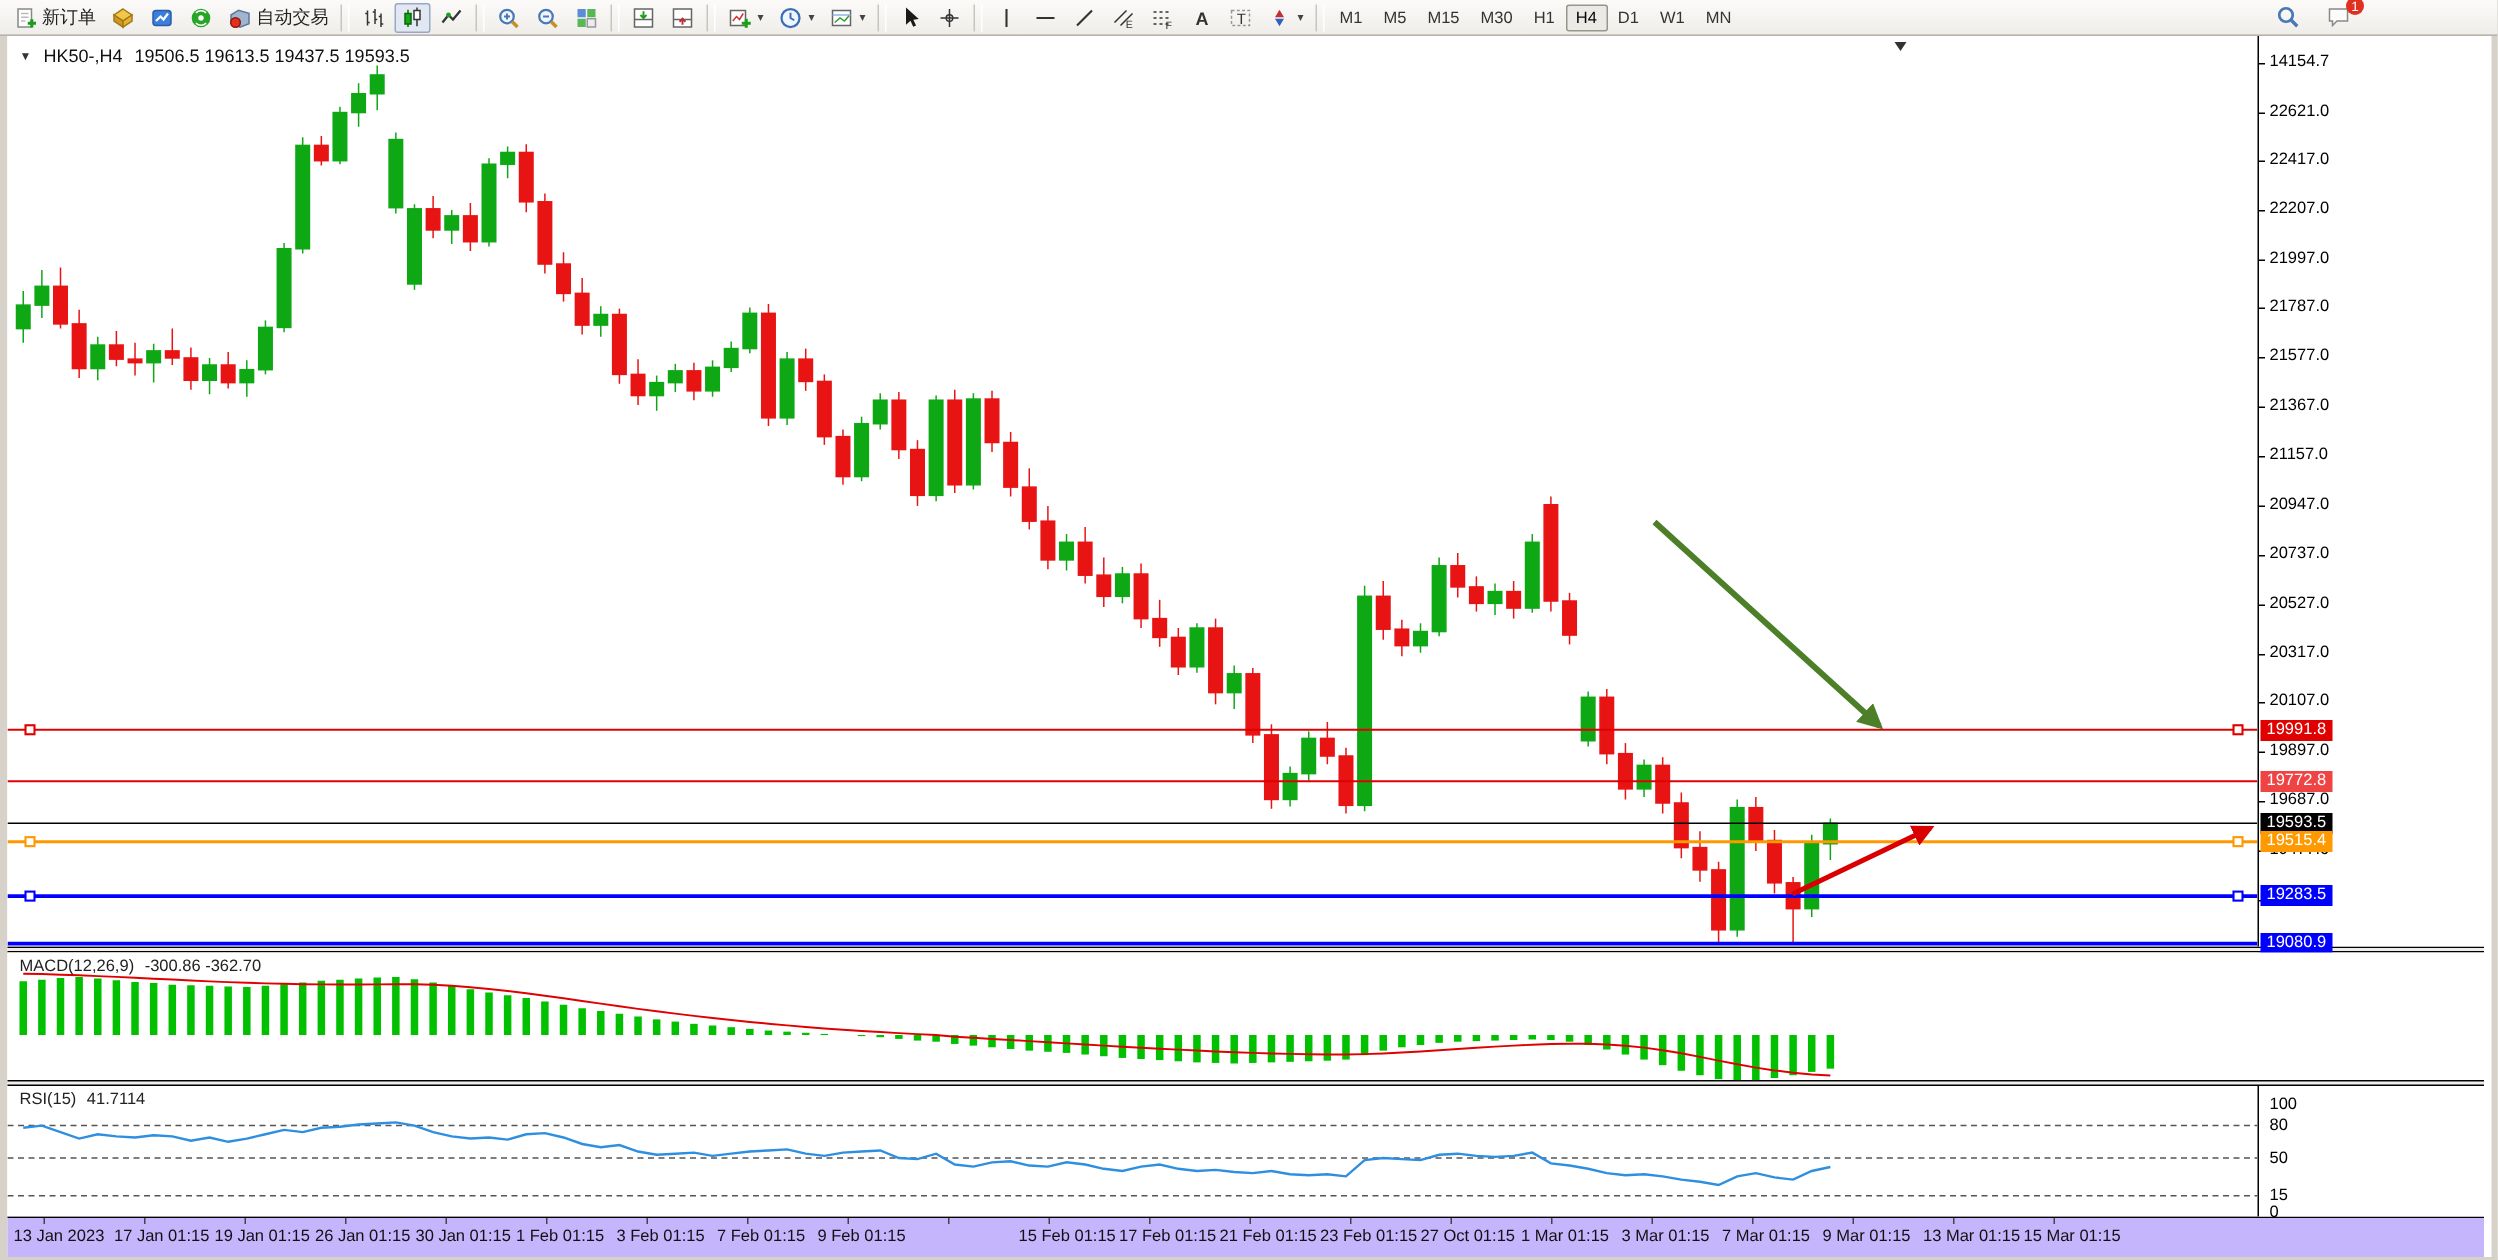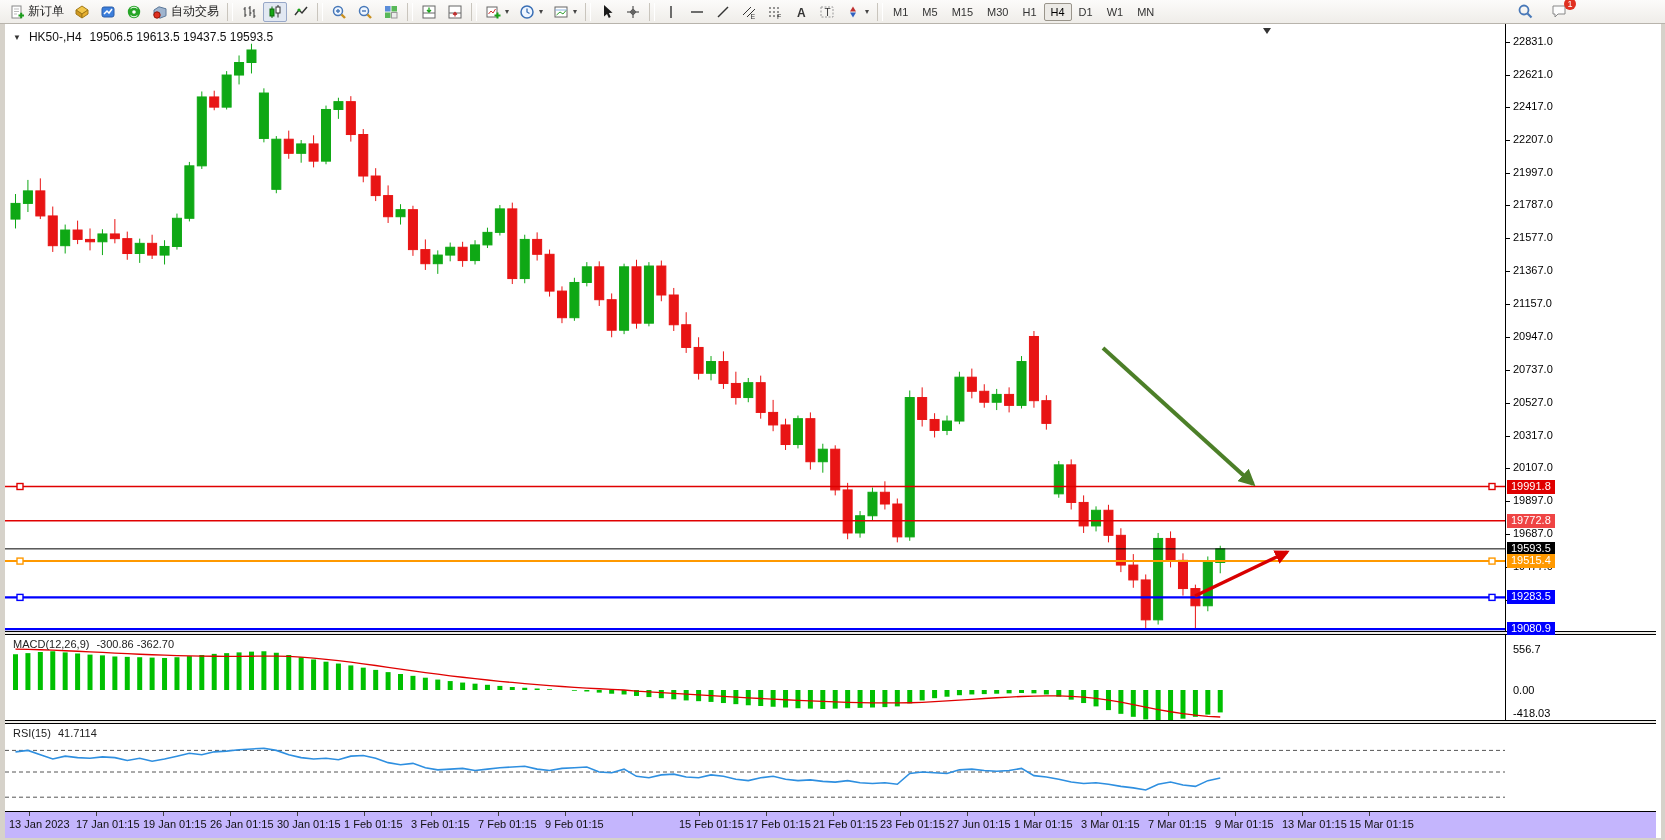--- a/index.html
+++ b/index.html
@@ -471,21 +471,21 @@
           <defs>
             <marker id="ah1" viewBox="0 0 10 10" refX="8" refY="5" markerWidth="4.2" markerHeight="4.2" orient="auto">
               <path d="M0,0 L10,5 L0,10 z" fill="#D80000"></path>
             </marker>
           </defs>
           <line x1="1190" y1="572" x2="1282" y2="528" stroke="#D80000" stroke-width="3.5" marker-end="url(#ah1)"></line>
           <polygon points="1258,4 1266,4 1262,10" fill="#333"></polygon>
         </svg>
       <div class="axis" id="priceAxis">
           <div class="tickdash" style="top: 18px;"></div>
-          <div class="tick" style="top: 11px;">22831.0</div>
+          <div class="tick" style="top: 11px;">14154.7</div>
           <div class="tickdash" style="top: 50.8776px;"></div>
           <div class="tick" style="top: 43.8776px;">22621.0</div>
           <div class="tickdash" style="top: 82.8158px;"></div>
           <div class="tick" style="top: 75.8158px;">22417.0</div>
           <div class="tickdash" style="top: 115.693px;"></div>
           <div class="tick" style="top: 108.693px;">22207.0</div>
           <div class="tickdash" style="top: 148.571px;"></div>
           <div class="tick" style="top: 141.571px;">21997.0</div>
           <div class="tickdash" style="top: 181.449px;"></div>
           <div class="tick" style="top: 174.449px;">21787.0</div>
@@ -624,40 +624,42 @@
           <line x1="1128.3" y1="55" x2="1128.3" y2="81.82" stroke="#00C000" stroke-width="5"></line>
           <line x1="1140.72" y1="55" x2="1140.72" y2="84.4275" stroke="#00C000" stroke-width="5"></line>
           <line x1="1153.14" y1="55" x2="1153.14" y2="86.14099999999999" stroke="#00C000" stroke-width="5"></line>
           <line x1="1165.56" y1="55" x2="1165.56" y2="85.1725" stroke="#00C000" stroke-width="5"></line>
           <line x1="1177.98" y1="55" x2="1177.98" y2="83.6825" stroke="#00C000" stroke-width="5"></line>
           <line x1="1190.4" y1="55" x2="1190.4" y2="81.82" stroke="#00C000" stroke-width="5"></line>
           <line x1="1202.82" y1="55" x2="1202.82" y2="79.585" stroke="#00C000" stroke-width="5"></line>
           <line x1="1215.24" y1="55" x2="1215.24" y2="77.4245" stroke="#00C000" stroke-width="5"></line>
           <polyline points="10.5,14.174 22.92,14.3975 35.34,14.770000000000003 47.76,15.216999999999999 60.18,15.738500000000002 72.6,16.260000000000005 85.02,16.856 97.44,17.451999999999998 109.86,18.048000000000002 122.28,18.644 134.7,19.240000000000002 147.12,19.761499999999998 159.54,20.2085 171.96,20.581000000000003 184.38,20.879000000000005 196.8,21.1025 209.22,21.2515 221.64,21.326 234.06,21.326 246.48,21.2515 258.9,21.1025 271.32,21.1025 283.74,21.475 296.16,22.1455 308.58,23.114 321,24.306 333.42,25.647000000000002 345.84,27.137 358.26,28.776 370.68,30.4895 383.1,32.2775 395.52,34.0655 407.94,35.8535 420.36,37.567 432.78,39.206 445.2,40.7705 457.62,42.2605 470.04,43.676 482.46,45.017 494.88,46.283500000000004 507.3,47.4755 519.72,48.593 532.14,49.636 544.56,50.6045 556.98,51.4985 569.4,52.318 581.82,53.063 594.24,53.7335 606.66,54.404 619.08,55 631.5,56.192 643.92,56.8625 656.34,57.6075 668.76,58.3525 681.18,59.0975 693.6,59.8425 706.02,60.5875 718.4399999999999,61.332499999999996 730.86,62.0775 743.28,62.8225 755.7,63.493 768.12,64.1635 780.54,64.7595 792.96,65.3555 805.38,65.9515 817.8,66.473 830.22,66.92 842.64,67.2925 855.06,67.59049999999999 867.48,67.814 879.9,67.963 892.32,67.963 904.74,67.73949999999999 917.16,67.2925 929.58,66.6965 942,65.9515 954.42,65.132 966.84,64.3125 979.26,63.493 991.68,62.748 1004.1,62.0775 1016.52,61.4815 1028.94,61.0345 1041.36,60.811 1053.78,60.8855 1066.2,61.332499999999996 1078.62,62.152 1091.04,63.4185 1103.46,65.132 1115.8799999999999,67.218 1128.3,69.602 1140.72,72.06049999999999 1153.14,74.519 1165.56,76.75399999999999 1177.98,78.6165 1190.4,80.1065 1202.82,81.29849999999999 1215.24,82.02115" fill="none" stroke="#E00000" stroke-width="1.3"></polyline>
         </svg>
-      <div class="axis" id="macdAxis">
-          <div class="tick" style="top: 7.52585px;">556.7</div>
-          <div class="tick" style="top: 49px;">0.00</div>
-          <div class="tick" style="top: 72px;">-418.03</div>
-        </div>
       <div class="indlabel">
         <span>MACD(12,26,9)</span>
         <span>-300.86 -362.70</span>
       </div>
     </div>
     <div class="gap"></div>
 
     <div class="pane" id="rsiPane" style="height:88px">
       <svg class="plot" id="rsiSvg" width="1500" height="87">
           <rect x="0" y="0" width="1500" height="87" fill="#fff"></rect>
           <line x1="0" y1="26.4" x2="1500" y2="26.4" stroke="#555" stroke-width="1" stroke-dasharray="4,3"></line>
           <line x1="0" y1="48" x2="1500" y2="48" stroke="#555" stroke-width="1" stroke-dasharray="4,3"></line>
           <line x1="0" y1="73.19999999999999" x2="1500" y2="73.19999999999999" stroke="#555" stroke-width="1" stroke-dasharray="4,3"></line>
           <polyline points="10.5,27.84 22.92,26.4 35.34,30.72 47.76,35.04 60.18,32.16 72.6,33.599999999999994 85.02,34.32 97.44,32.879999999999995 109.86,33.599999999999994 122.28,36.480000000000004 134.7,34.32 147.12,37.2 159.54,35.04 171.96,32.16 184.38,29.28 196.8,30.72 209.22,27.84 221.64,27.119999999999997 234.06,25.68 246.48,24.96 258.9,24.240000000000002 271.32,26.4 283.74,30.72 296.16,33.599999999999994 308.58,35.04 321,34.32 333.42,35.76 345.84,32.16 358.26,31.439999999999998 370.68,34.32 383.1,38.64 395.52,40.8 407.94,39.36 420.36,43.68 432.78,45.839999999999996 445.2,45.12 457.62,44.4 470.04,46.56 482.46,45.12 494.88,43.68 507.3,42.959999999999994 519.72,42.239999999999995 532.14,45.12 544.56,46.56 556.98,44.4 569.4,43.68 581.82,42.959999999999994 594.24,48 606.66,48.72 619.08,45.12 631.5,52.32 643.92,53.76 656.34,50.879999999999995 668.76,50.16 681.18,53.04 693.6,53.76 706.02,50.879999999999995 718.4399999999999,52.32 730.86,55.199999999999996 743.28,56.64 755.7,53.76 768.12,52.32 780.54,55.199999999999996 792.96,56.64 805.38,55.92 817.8,57.36 830.22,58.08 842.64,56.64 855.06,58.8 867.48,59.519999999999996 879.9,58.8 892.32,60.239999999999995 904.74,49.44 917.16,48 929.58,48.72 942,49.44 954.42,45.839999999999996 966.84,45.12 979.26,46.56 991.68,47.28 1004.1,46.56 1016.52,44.4 1028.94,51.6 1041.36,53.04 1053.78,55.199999999999996 1066.2,58.08 1078.62,59.519999999999996 1091.04,58.8 1103.46,60.239999999999995 1115.8799999999999,62.4 1128.3,63.839999999999996 1140.72,66 1153.14,60.239999999999995 1165.56,58.08 1177.98,60.96 1190.4,62.4 1202.82,56.64 1215.24,53.968799999999995" fill="none" stroke="#2E8FE0" stroke-width="1.6"></polyline>
         </svg>
+      <div class="axis" id="rsiAxis">
+          <div class="tick" style="top: 6px;">100</div>
+          <div class="tick" style="top: 20.4px;">80</div>
+          <div class="tick" style="top: 42px;">50</div>
+          <div class="tick" style="top: 67.2px;">15</div>
+          <div class="tick" style="top: 78px;">0</div>
+        </div>
       <div class="indlabel">
         <span>RSI(15)</span>
         <span>41.7114</span>
       </div>
     </div>
 
     <div class="timeaxis" id="timeAxis">
         <div class="ttick" style="left: 24px;"></div>
         <div class="tlabel" style="left: 4px;">13 Jan 2023</div>
         <div class="ttick" style="left: 91px;"></div>
@@ -680,21 +682,21 @@
         <div class="tlabel" style="left: 640px; margin-top: 25px;">13 Feb 01:15</div>
         <div class="ttick" style="left: 694px;"></div>
         <div class="tlabel" style="left: 674px;">15 Feb 01:15</div>
         <div class="ttick" style="left: 761px;"></div>
         <div class="tlabel" style="left: 741px;">17 Feb 01:15</div>
         <div class="ttick" style="left: 828px;"></div>
         <div class="tlabel" style="left: 808px;">21 Feb 01:15</div>
         <div class="ttick" style="left: 895px;"></div>
         <div class="tlabel" style="left: 875px;">23 Feb 01:15</div>
         <div class="ttick" style="left: 962px;"></div>
-        <div class="tlabel" style="left: 942px;">27 Jun 01:15</div>
+        <div class="tlabel" style="left: 942px;">27 Oct 01:15</div>
         <div class="ttick" style="left: 1029px;"></div>
         <div class="tlabel" style="left: 1009px;">1 Mar 01:15</div>
         <div class="ttick" style="left: 1096px;"></div>
         <div class="tlabel" style="left: 1076px;">3 Mar 01:15</div>
         <div class="ttick" style="left: 1163px;"></div>
         <div class="tlabel" style="left: 1143px;">7 Mar 01:15</div>
         <div class="ttick" style="left: 1230px;"></div>
         <div class="tlabel" style="left: 1210px;">9 Mar 01:15</div>
         <div class="ttick" style="left: 1297px;"></div>
         <div class="tlabel" style="left: 1277px;">13 Mar 01:15</div>

